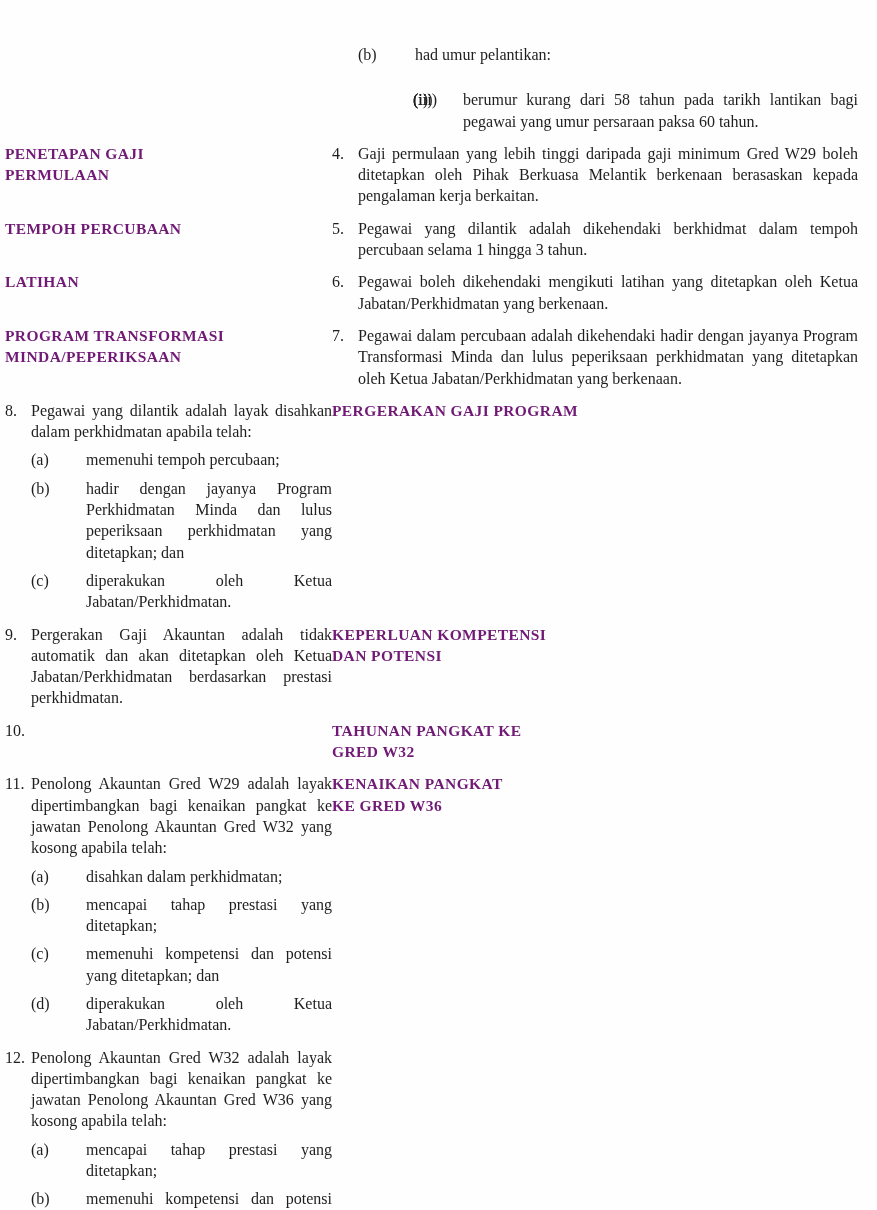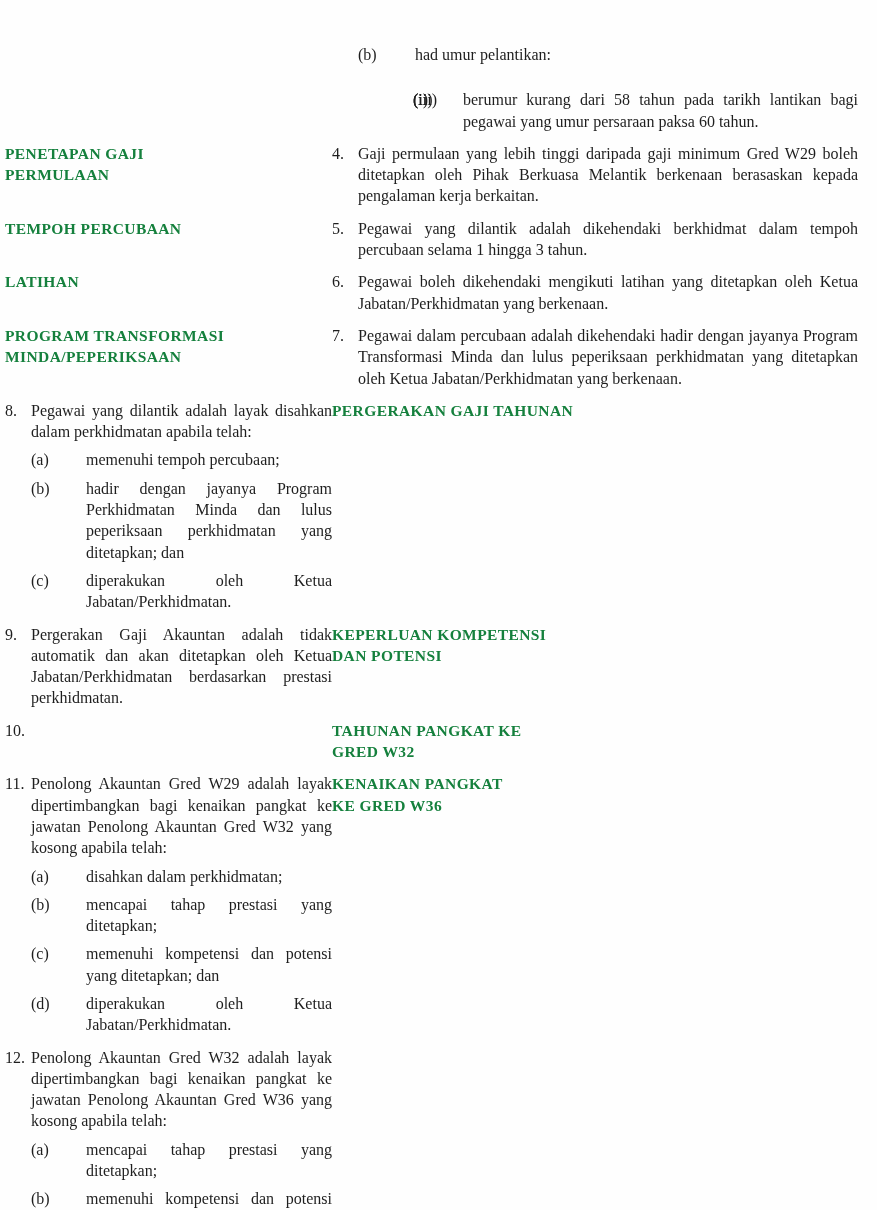--- a/index.html
+++ b/index.html
@@ -27,21 +27,21 @@
     row-gap: 11px;
     align-content: start;
     background: #fefefe;
   }
   .hcell {
     font-weight: bold;
     white-space: pre-line;
     letter-spacing: 0.4px;
     font-size: 15.5px;
     line-height: 21.3px;
-    color: #15803d;
+    color: #701a75;
   }
   .ccell { min-width: 0; }
   .para { text-align: justify; }
   .hang { position: relative; }
   .hang > .lbl { position: absolute; left: 0; top: 0; }
   .p26 { padding-left: 26px; }
   .p50 { padding-left: 50px; }
   .p55 { padding-left: 55px; }
   .p57 { padding-left: 57px; }
   .ml26 { margin-left: 26px; }
@@ -126,21 +126,21 @@
         <span class="lbl">(b)</span>
         <span>hadir dengan jayanya Program Perkhidmatan Minda dan lulus peperiksaan perkhidmatan yang ditetapkan; dan</span>
       </div>
       <div class="para hang p55">
         <span class="lbl">(c)</span>
         <span>diperakukan oleh Ketua Jabatan/Perkhidmatan.</span>
       </div>
     </div>
   </div>
 
-  <div class="hcell">PERGERAKAN GAJI TAHUNAN</div>
+  <div class="hcell">PERGERAKAN GAJI PROGRAM</div>
   <div class="ccell">
     <div class="para hang p26">
       <span class="lbl">9.</span>
       <span>Pergerakan Gaji Akauntan adalah tidak automatik dan akan ditetapkan oleh Ketua Jabatan/Perkhidmatan berdasarkan prestasi perkhidmatan.</span>
     </div>
   </div>
 
   <div class="hcell">KEPERLUAN KOMPETENSI
 DAN POTENSI</div>
   <div class="ccell">

